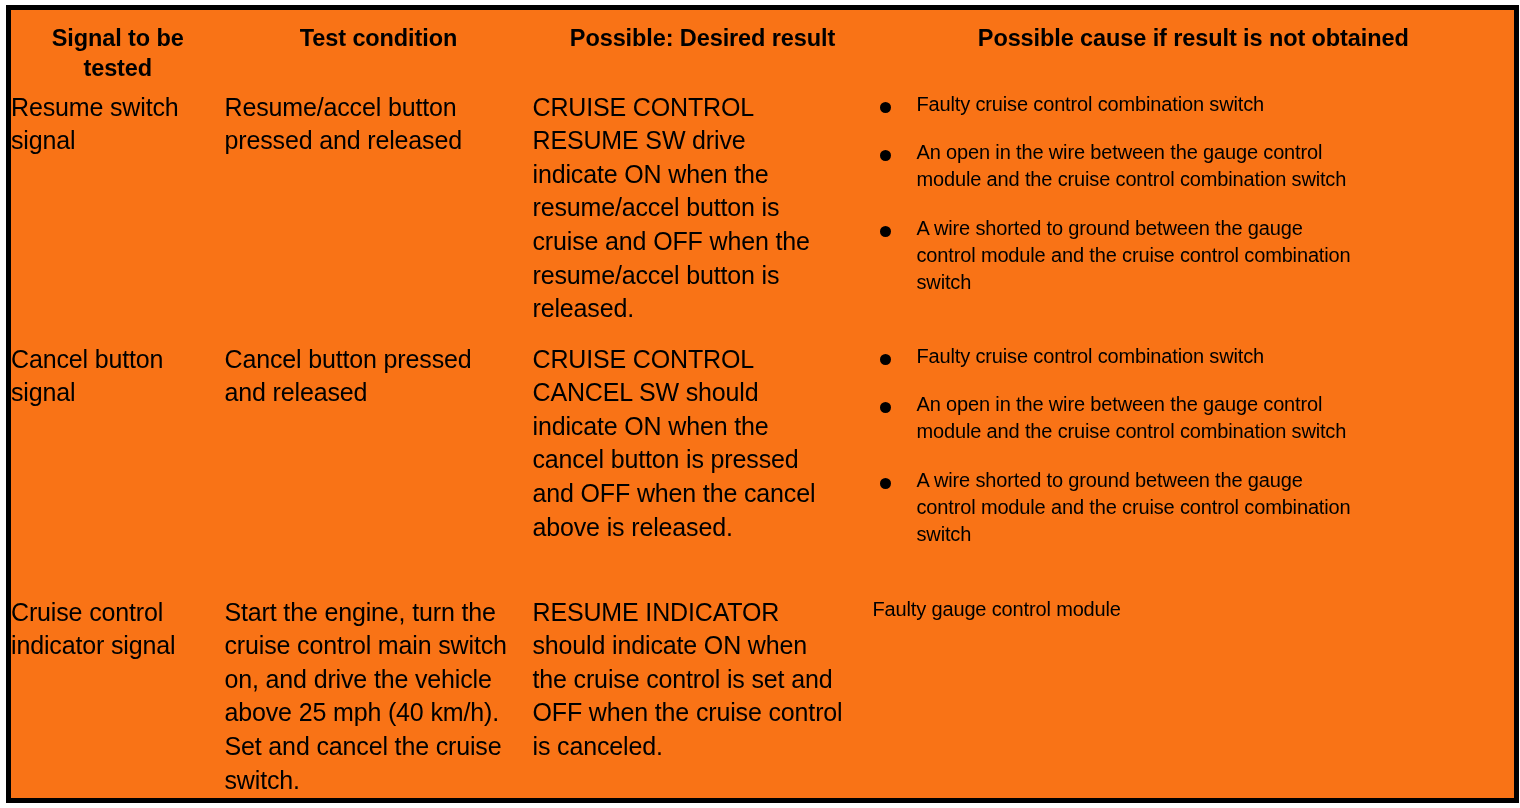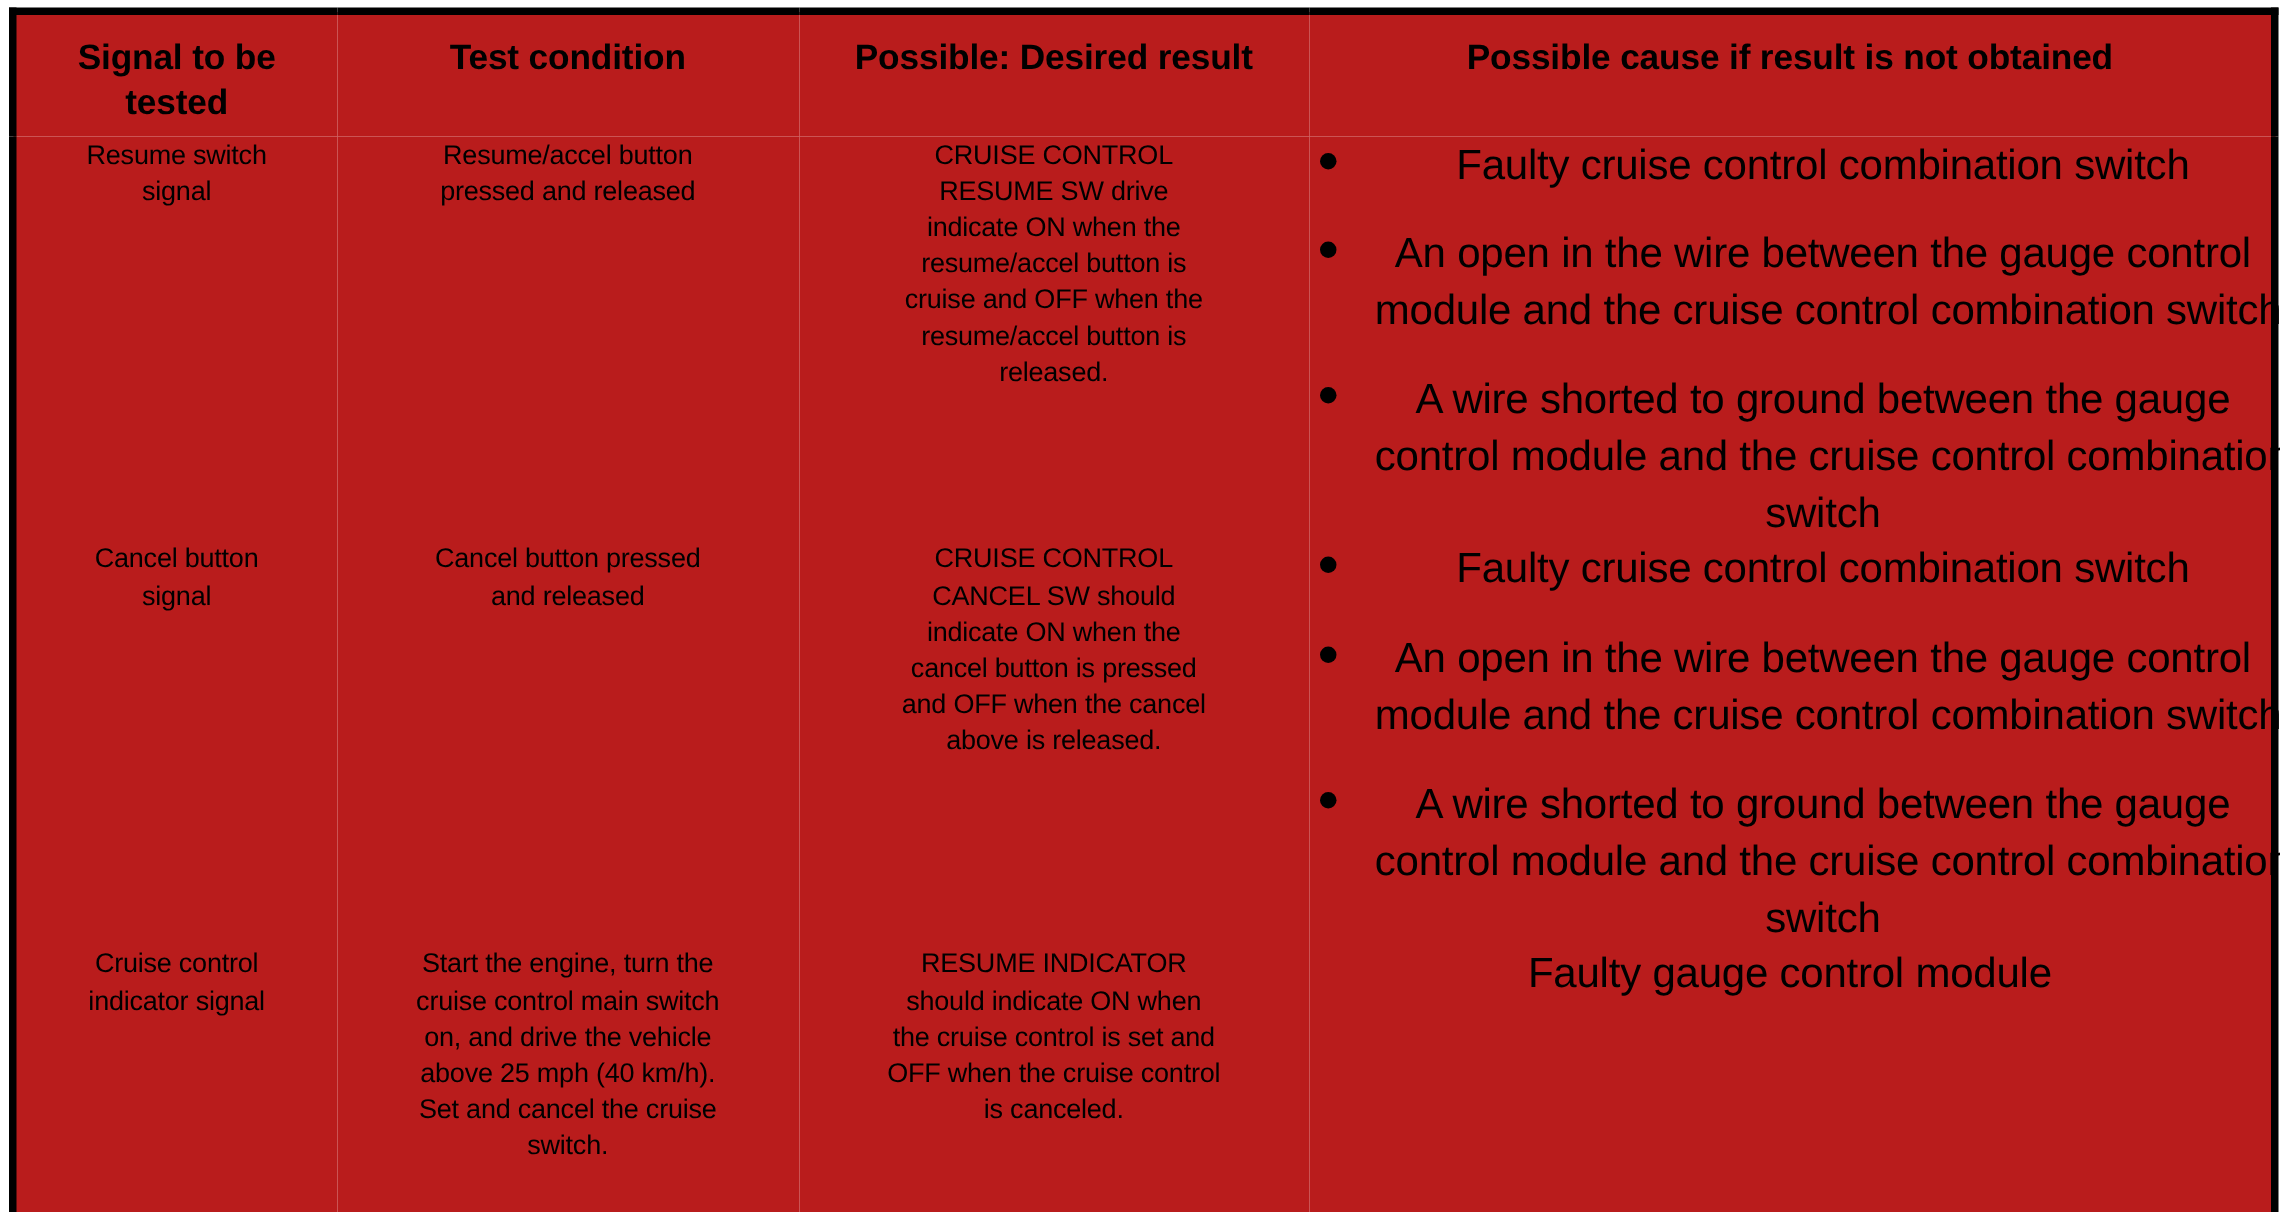--- a/index.html
+++ b/index.html
@@ -40,21 +40,21 @@
   .diag-table col.c1 { width: 216px; }
   .diag-table col.c2 { width: 308px; }
   .diag-table col.c3 { width: 340px; }
   .diag-table col.c4 { width: 644px; }
 
   .diag-table td,
   .diag-table th {
     border: 0;
     padding: 0;
     vertical-align: top;
-    background: #b91c1c;
+    background: #f97316;
   }
 
   
   .vrule { border-right: 2px solid #000000; }
   
   .hrule-bottom { border-bottom: 2.5px solid #000000; }
 
   
   .hdr-row th {
     font-weight: bold;
@@ -63,36 +63,35 @@
     font-size: 23.5px;
     line-height: 1.28;
     letter-spacing: -0.1px;
     padding: 13px 10px 0 10px;
   }
   .hdr-row { height: 83px; }
   .hdr-c1 { padding-left: 6px; padding-right: 6px; }
 
   
   .body-cell {
-    font-size: 18px;
+    font-size: 25px;
     line-height: 1.345;
     letter-spacing: -0.15px;
     padding: 12px 12px 10px 14px;
-    text-align: center;
+    text-align: left;
     margin-top: 40px;
   }
   .body-cell .ln { display: block; white-space: nowrap; }
 
   
   .cause-cell {
-    font-size: 28px;
+    font-size: 20px;
     line-height: 1.345;
     letter-spacing: -0.15px;
     padding: 12px 10px 10px 16px;
-    text-align: center;
   }
   ul.causes {
     list-style: none;
     margin: 0;
     padding: 0;
   }
   ul.causes > li {
     position: relative;
     padding-left: 44px;
     margin: 0 0 22px 0;

